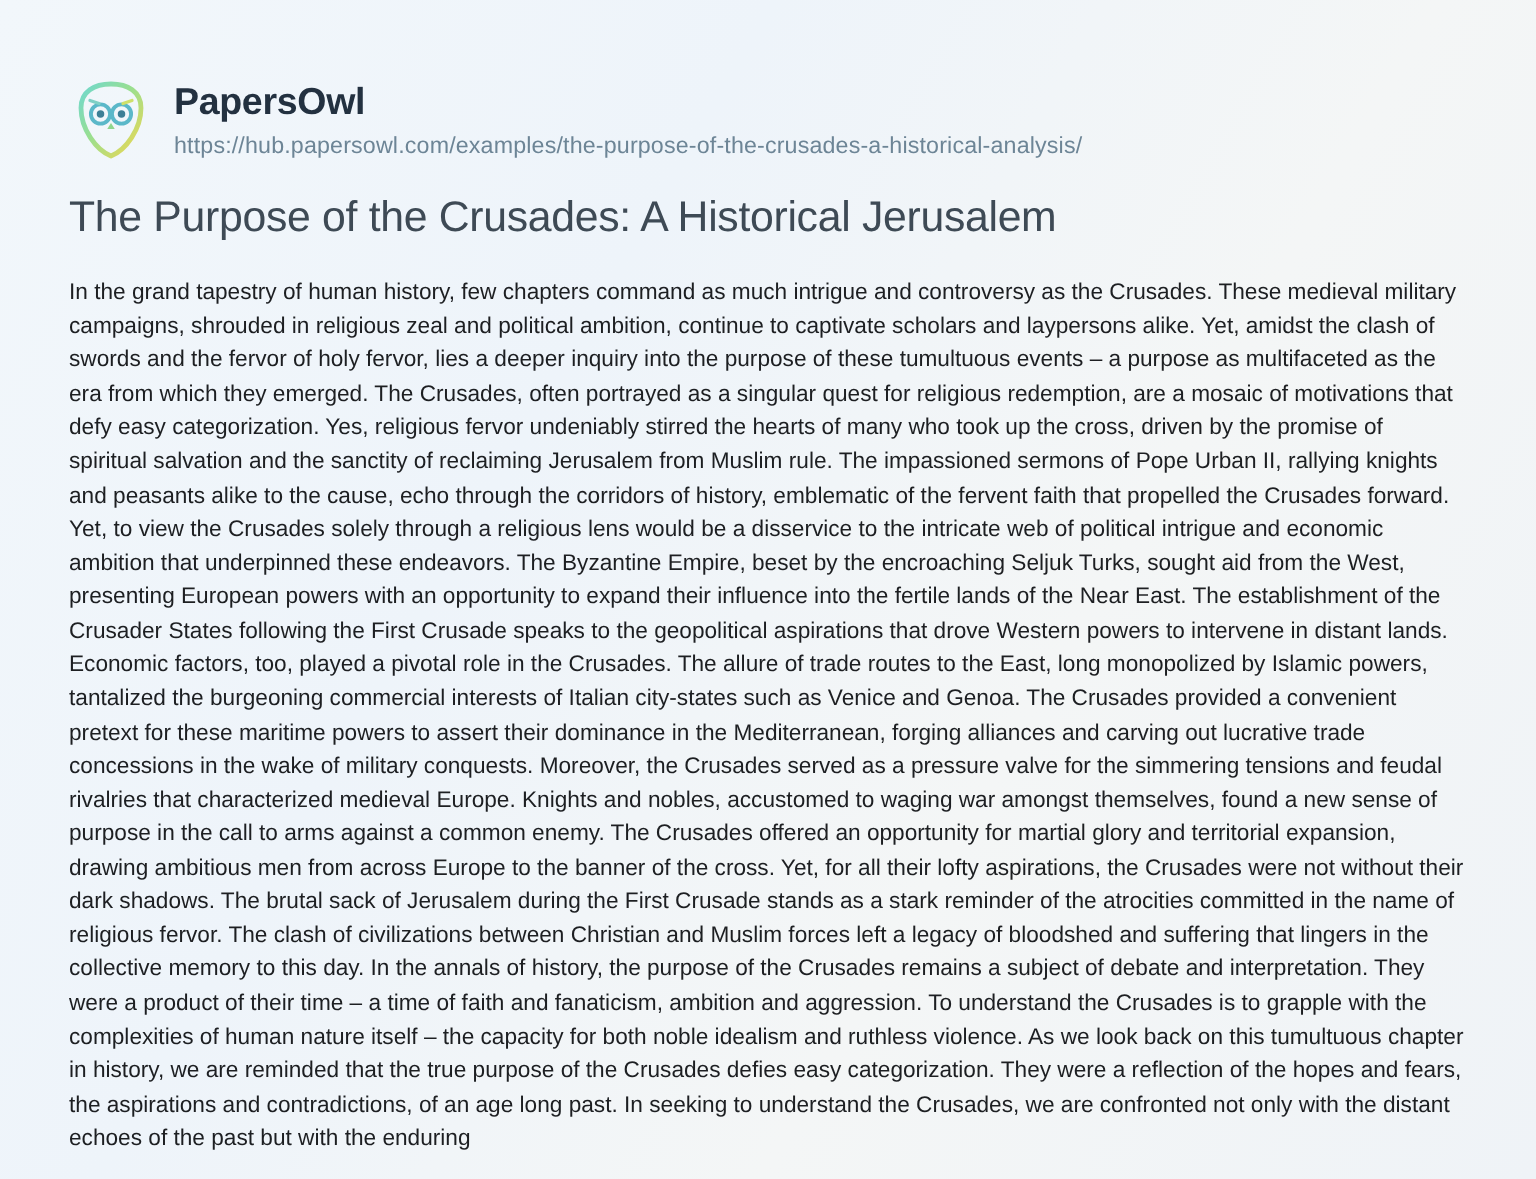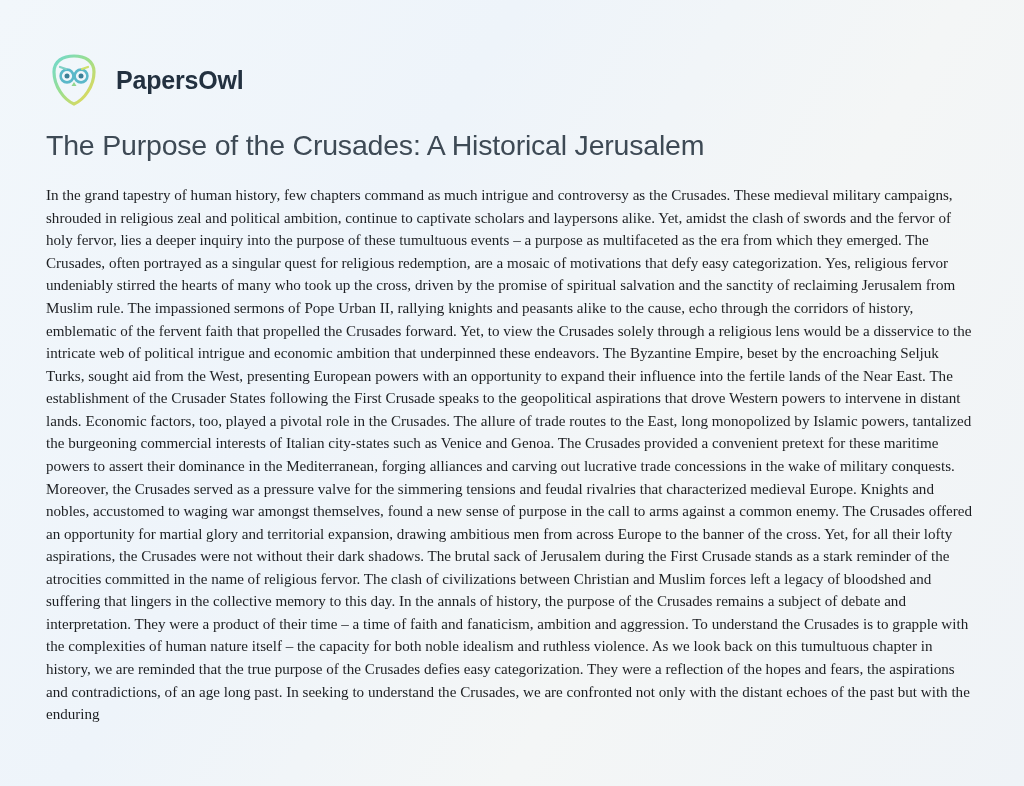--- a/index.html
+++ b/index.html
@@ -68,21 +68,21 @@
   }
   .doc-title {
     font-size: 28.5px;
     color: #3e4a55;
     font-weight: normal;
     margin: 0 0 22px 0;
     letter-spacing: -0.2px;
     line-height: 1.2;
   }
   .doc-text {
-    font-family: Liberation Serif, serif;
+    font-family: Liberation Sans, sans-serif;
     font-size: 15.1px;
     line-height: 1.495;
     color: #1d1f22;
     text-align: left;
     margin: 0;
     width: 930px;
   }
 </style>
 </head>
 <body>
@@ -105,20 +105,21 @@
           <circle cx="35" cy="24" r="6.4" fill="none" stroke="#5bb8c9" stroke-width="2.6"></circle>
           <circle cx="21" cy="24" r="2.5" fill="#3d7f96"></circle>
           <circle cx="35" cy="24" r="2.5" fill="#3d7f96"></circle>
           <path d="M14 15 L20 17" stroke="#7fd0c5" stroke-width="2.2" stroke-linecap="round"></path>
           <path d="M42 15 L36 17" stroke="#cfe06a" stroke-width="2.2" stroke-linecap="round"></path>
           <path d="M28 30 L25.5 34 L30.5 34 Z" fill="#8fd68d"></path>
         </svg>
       </div>
       <div class="brand-block">
         <div class="brand-name">PapersOwl</div>
+        <div class="brand-url">https://hub.papersowl.com/examples/the-purpose-of-the-crusades-a-historical-analysis/</div>
       </div>
     </div>
 
     <div class="doc">
       <h1 class="doc-title">The Purpose of the Crusades: A Historical Jerusalem</h1>
       <p class="doc-text">In the grand tapestry of human history, few chapters command as much intrigue and controversy as the Crusades. These medieval military campaigns, shrouded in religious zeal and political ambition, continue to captivate scholars and laypersons alike. Yet, amidst the clash of swords and the fervor of holy fervor, lies a deeper inquiry into the purpose of these tumultuous events – a purpose as multifaceted as the era from which they emerged. The Crusades, often portrayed as a singular quest for religious redemption, are a mosaic of motivations that defy easy categorization. Yes, religious fervor undeniably stirred the hearts of many who took up the cross, driven by the promise of spiritual salvation and the sanctity of reclaiming Jerusalem from Muslim rule. The impassioned sermons of Pope Urban II, rallying knights and peasants alike to the cause, echo through the corridors of history, emblematic of the fervent faith that propelled the Crusades forward. Yet, to view the Crusades solely through a religious lens would be a disservice to the intricate web of political intrigue and economic ambition that underpinned these endeavors. The Byzantine Empire, beset by the encroaching Seljuk Turks, sought aid from the West, presenting European powers with an opportunity to expand their influence into the fertile lands of the Near East. The establishment of the Crusader States following the First Crusade speaks to the geopolitical aspirations that drove Western powers to intervene in distant lands. Economic factors, too, played a pivotal role in the Crusades. The allure of trade routes to the East, long monopolized by Islamic powers, tantalized the burgeoning commercial interests of Italian city-states such as Venice and Genoa. The Crusades provided a convenient pretext for these maritime powers to assert their dominance in the Mediterranean, forging alliances and carving out lucrative trade concessions in the wake of military conquests. Moreover, the Crusades served as a pressure valve for the simmering tensions and feudal rivalries that characterized medieval Europe. Knights and nobles, accustomed to waging war amongst themselves, found a new sense of purpose in the call to arms against a common enemy. The Crusades offered an opportunity for martial glory and territorial expansion, drawing ambitious men from across Europe to the banner of the cross. Yet, for all their lofty aspirations, the Crusades were not without their dark shadows. The brutal sack of Jerusalem during the First Crusade stands as a stark reminder of the atrocities committed in the name of religious fervor. The clash of civilizations between Christian and Muslim forces left a legacy of bloodshed and suffering that lingers in the collective memory to this day. In the annals of history, the purpose of the Crusades remains a subject of debate and interpretation. They were a product of their time – a time of faith and fanaticism, ambition and aggression. To understand the Crusades is to grapple with the complexities of human nature itself – the capacity for both noble idealism and ruthless violence. As we look back on this tumultuous chapter in history, we are reminded that the true purpose of the Crusades defies easy categorization. They were a reflection of the hopes and fears, the aspirations and contradictions, of an age long past. In seeking to understand the Crusades, we are confronted not only with the distant echoes of the past but with the enduring</p>
     </div>
 
   </div>
 </div>

